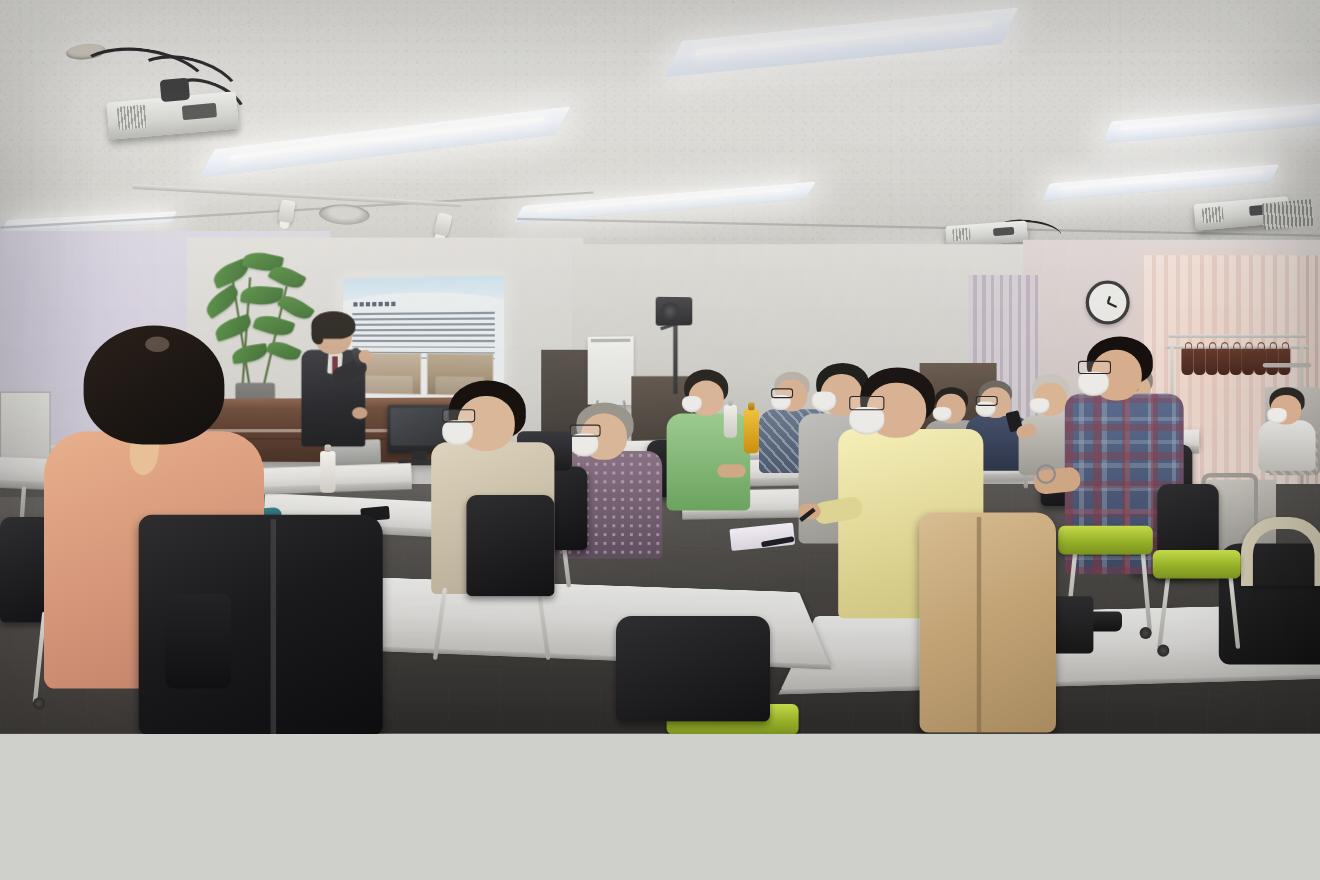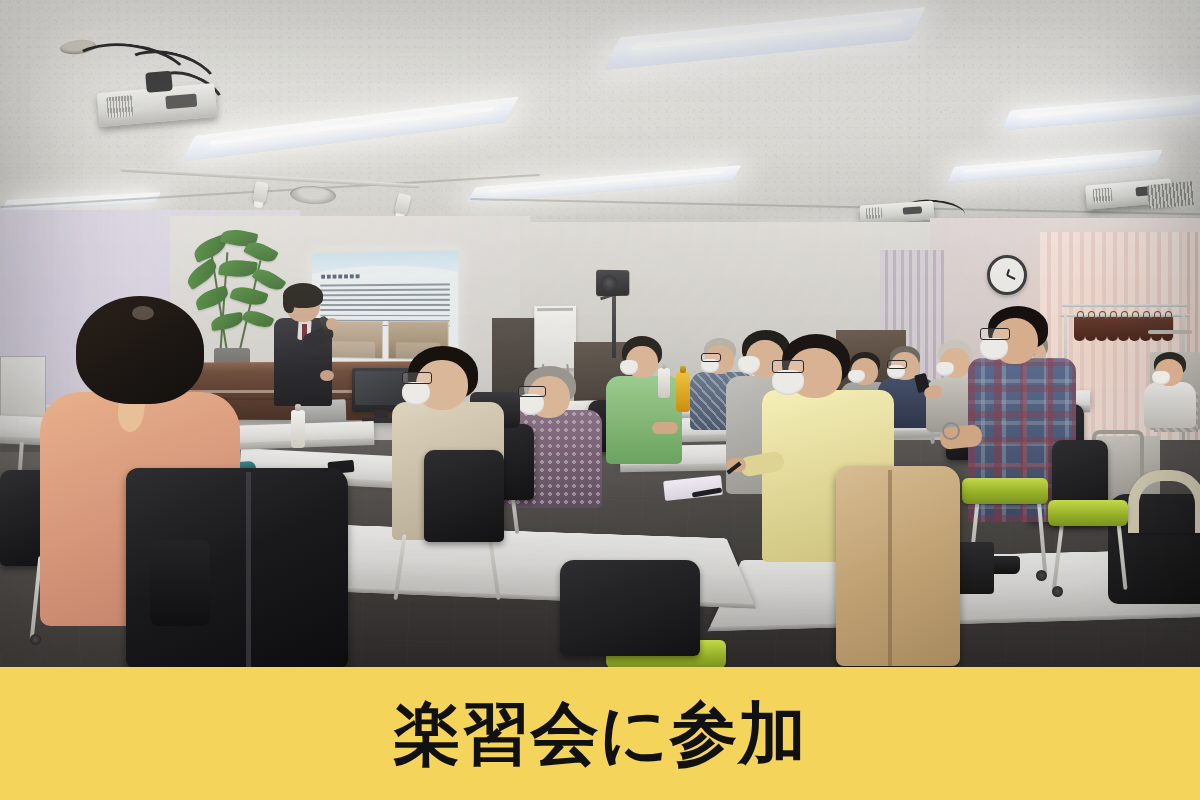--- a/index.html
+++ b/index.html
@@ -693,17 +693,14 @@
     <div class="tcaster" style="left:30px;top:634px;z-index:19"></div>
     <div class="chair-back" style="left:0;top:470px;width:52px;height:96px;z-index:18"></div>
 
     <div class="bag"></div>
     <div class="bag-handle"></div>
 
     <div class="grade"></div>
     <div class="vignette"></div>
   </div>
 
-  <div id="caption" style="background: rgb(245, 212, 92); top: 667px; height: 133px;">
-    <div id="caption-text" style="color: rgb(17, 17, 17);">楽習会に参加</div>
-  </div>
 
 </div>
 
 </body></html>

